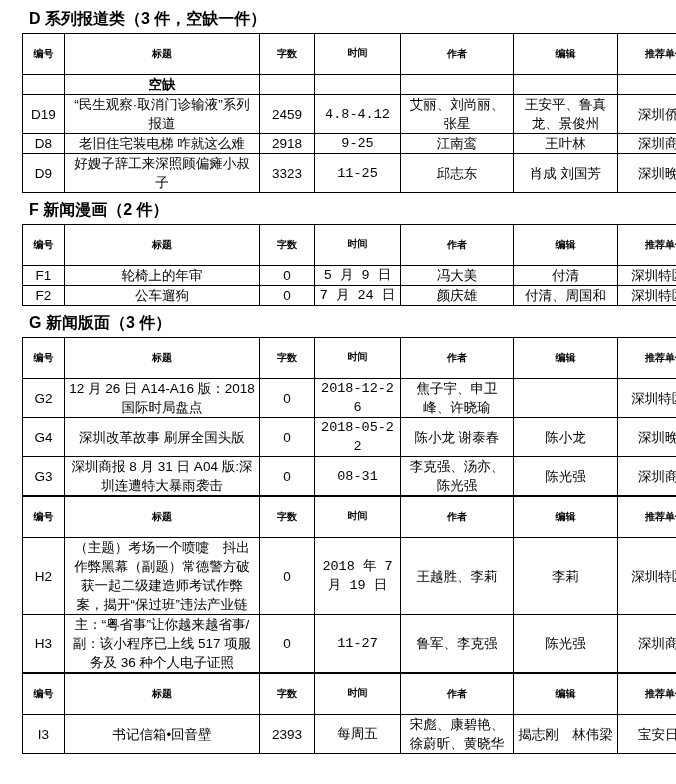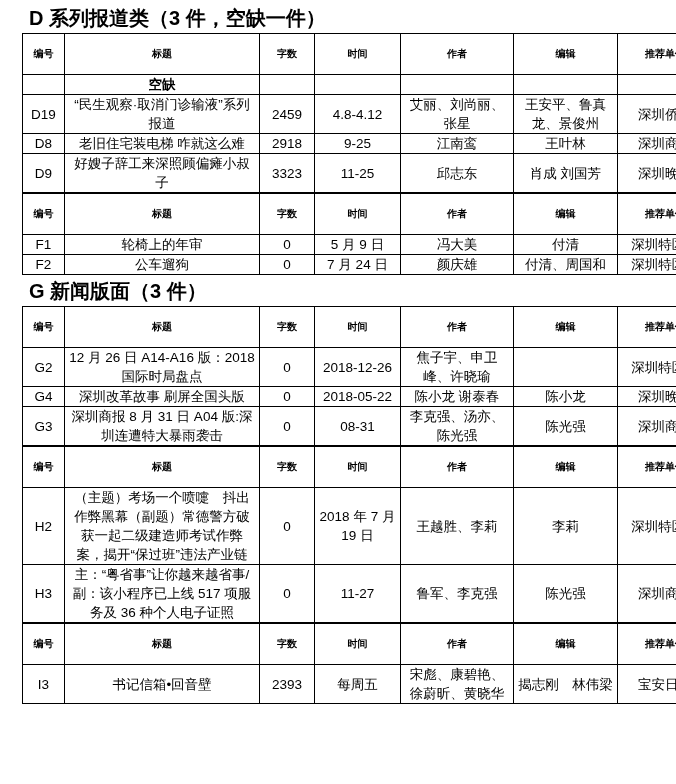--- a/index.html
+++ b/index.html
@@ -11,21 +11,21 @@
     width: 676px;
     height: 784px;
     overflow: hidden;
     color: #000000;
     font-family: "Liberation Sans", sans-serif;
   }
   .page {
     padding: 8px 12px 0 22px;
   }
   .section-heading {
-    font-size: 20px;
+    font-size: 16px;
     font-weight: bold;
     line-height: 15px;
     margin: 9px 0 7px 7px;
     white-space: nowrap;
   }
   .section:first-child .section-heading {
     margin-top: 3px;
   }
   table.award-table {
     border-collapse: collapse;
@@ -52,21 +52,21 @@
     font-size: 13.5px;
     height: 19px;
   }
   td.align-center { text-align: center; }
   td.align-left   { text-align: center; }
   tr.emphasis td.cell-title { font-weight: bold; }
   
   .col-id      { width: 35px; }
   .col-title   { width: 188px; }
   .col-words   { width: 48px; }
-  .col-time    { width: 79px; }
+  .col-time    { width: 79px; font-family: Liberation Mono, monospace; }
   .col-authors { width: 106px; margin-left: 36px; }
   .col-editor  { width: 97px; }
   .col-unit    { width: 88px; }
 </style>
 </head>
 <body>
 
 <div class="page" id="doc">
     <div class="section">
       <div class="section-heading">D 系列报道类（3 件，空缺一件）</div>
@@ -116,20 +116,21 @@
             <td class="col-words cell-words align-center">3323</td>
             <td class="col-time cell-time align-center">11-25</td>
             <td class="col-authors cell-authors align-left">邱志东</td>
             <td class="col-editor cell-editor align-left">肖成 刘国芳</td>
             <td class="col-unit cell-unit align-center">深圳晚报</td>
           </tr>
         </tbody>
       </table>
     </div>
     <div class="section">
+      <div class="section-heading">F 新闻漫画（2 件）</div>
       <table class="award-table">
         <thead>
           <tr>
             <th class="col-id">编号</th>
             <th class="col-title">标题</th>
             <th class="col-words">字数</th>
             <th class="col-time">时间</th>
             <th class="col-authors">作者</th>
             <th class="col-editor">编辑</th>
             <th class="col-unit">推荐单位</th>

